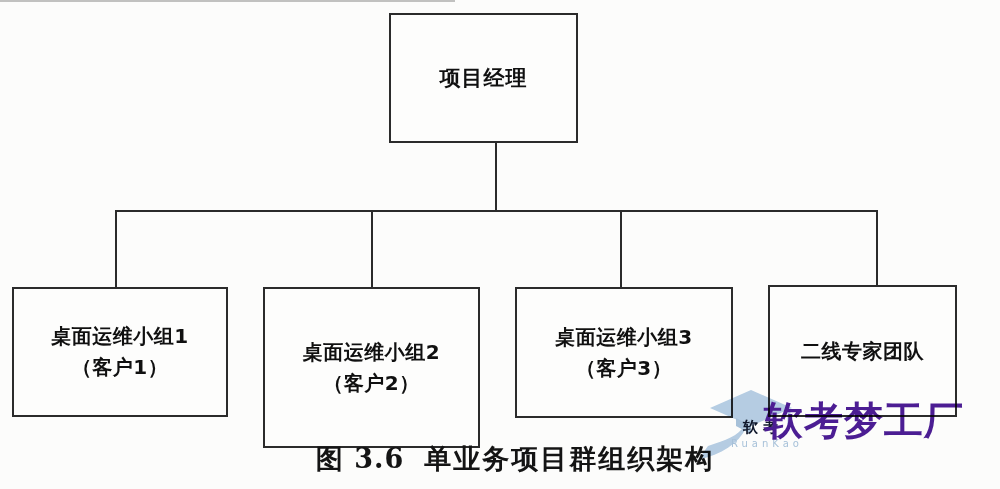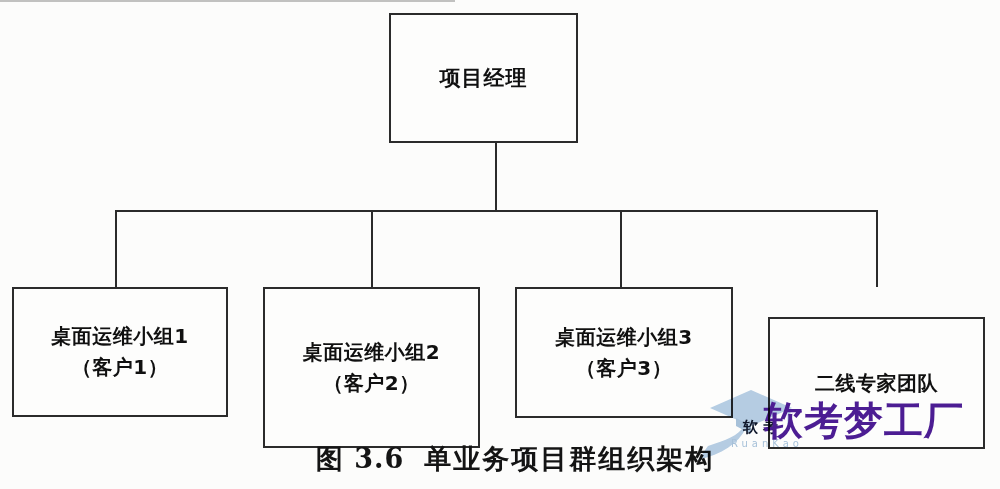--- a/index.html
+++ b/index.html
@@ -46,21 +46,21 @@
     line-height: 1.55;
   }
   .node-root {
     left: 389px; top: 13px; width: 189px; height: 130px;
     font-size: 21px; letter-spacing: 1px;
   }
   .node-team { font-size: 20px; letter-spacing: 0.5px; }
   .node-team-1 { left: 12px;  top: 287px; width: 216px; height: 130px; }
   .node-team-2 { left: 263px; top: 287px; width: 217px; height: 161px; }
   .node-team-3 { left: 515px; top: 287px; width: 218px; height: 131px; }
-  .node-team-4 { left: 768px; top: 285px; width: 217px; height: 132px; margin-top: 32px; }
+  .node-team-4 { left: 768px; top: 285px; width: 189px; height: 132px; }
   .caption {
     position: absolute;
     left: 0; top: 441px; width: 1030px;
     text-align: center;
     font-family: "DejaVu Serif", serif;
     font-weight: bold;
     font-size: 27px;
     color: #141414;
     white-space: nowrap;
   }

